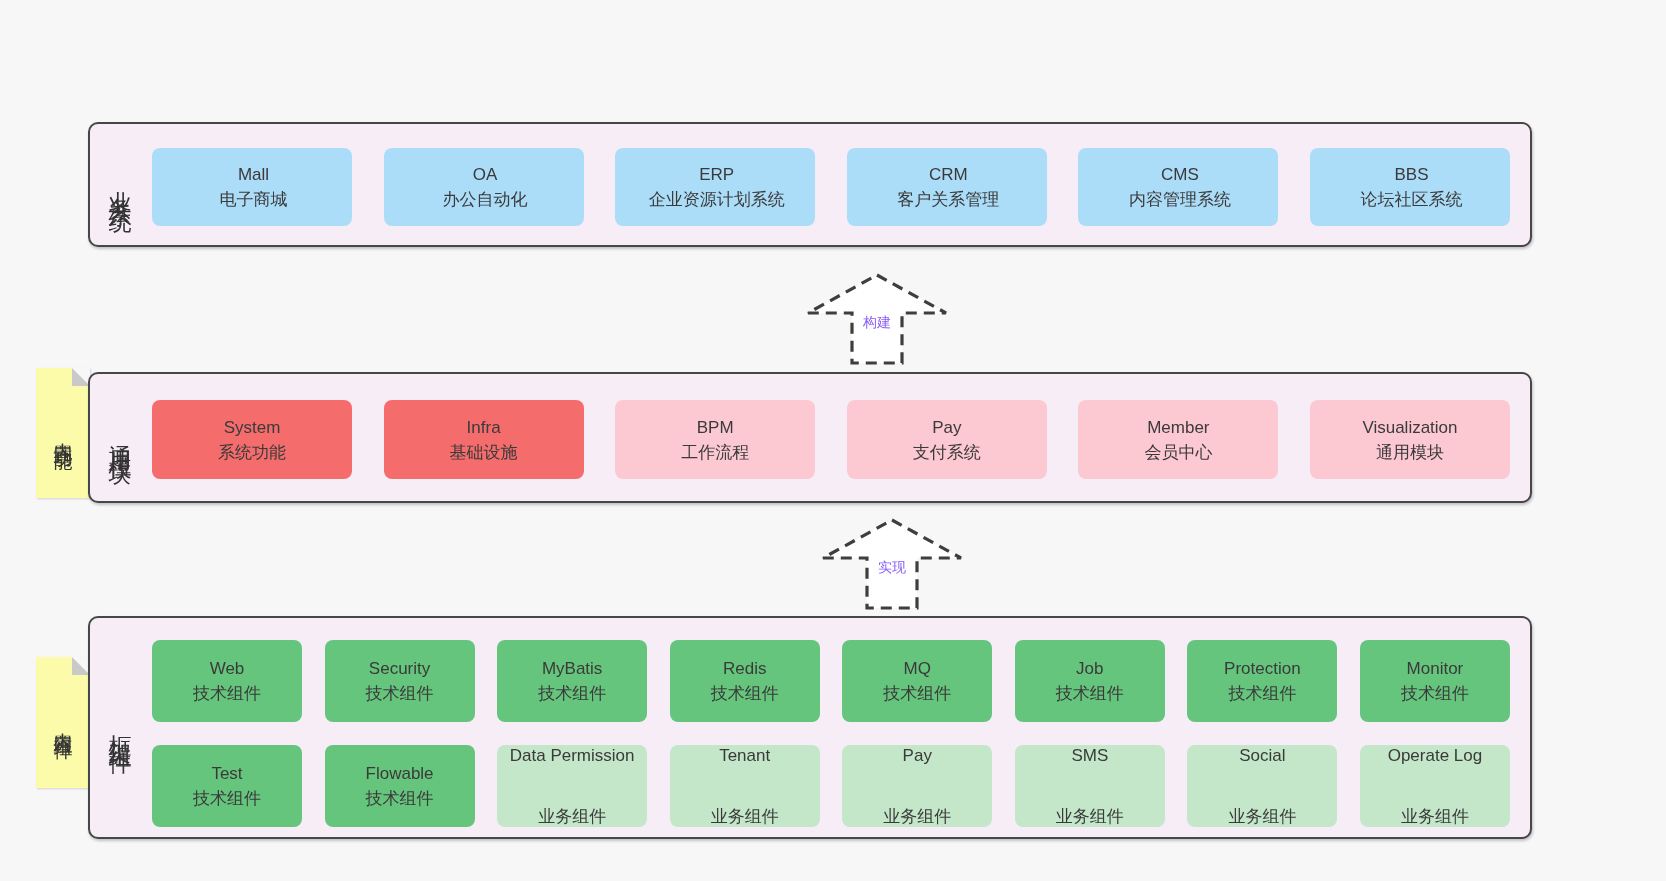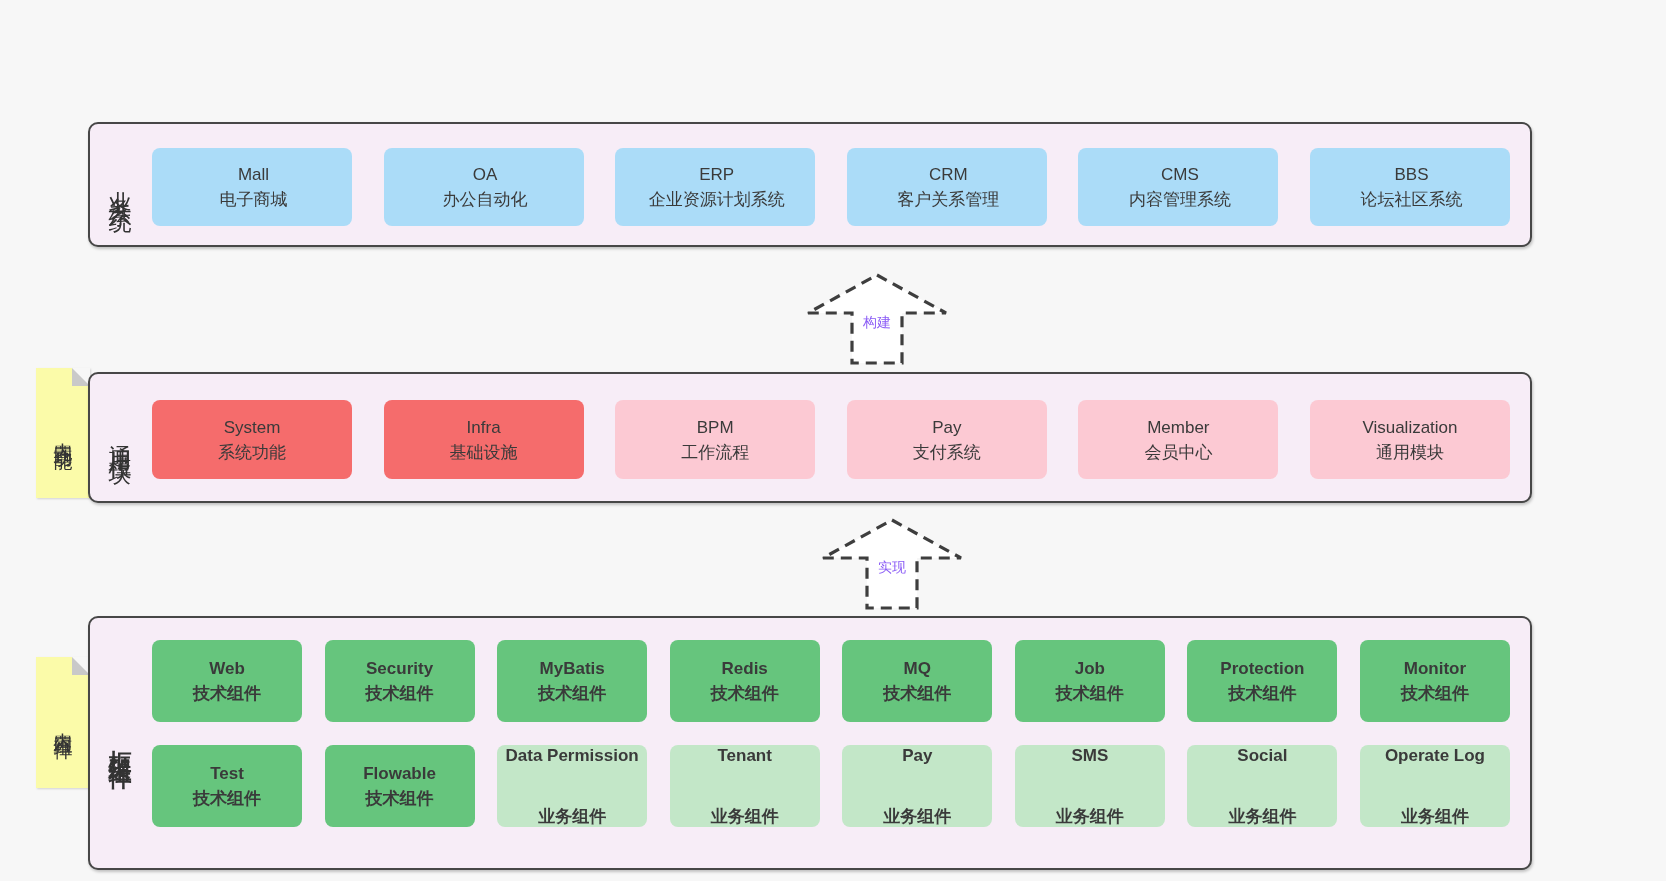--- a/index.html
+++ b/index.html
@@ -12,21 +12,21 @@
   
   .panel{
     position:absolute;left:88px;width:1444px;box-sizing:border-box;
     background:var(--c-panel,#f7edf7);
     border:2px solid var(--c-panel-border,#474747);
     border-radius:10px;
     box-shadow:1px 2px 3px rgba(0,0,0,.22);
   }
   #panel-business{top:122px;height:125px;}
   #panel-modules{top:372px;height:131px;}
-  #panel-framework{top:616px;height:254px;font-weight:bold;}
+  #panel-framework{top:616px;height:223px;}
   .vlabel{position:absolute;left:2px;top:0;bottom:0;width:58px;display:flex;align-items:center;justify-content:center;}
   .vlabel span{
     writing-mode:vertical-rl;text-orientation:upright;
     font-size:23px;letter-spacing:6px;color:#333;
   }
   
   .boxrow{position:absolute;left:62px;right:20px;display:flex;justify-content:space-between;}
   #panel-business .boxrow{top:24px;}
   #panel-modules  .boxrow{top:26px;}
   #panel-framework .boxrow.r1{top:22px;}

